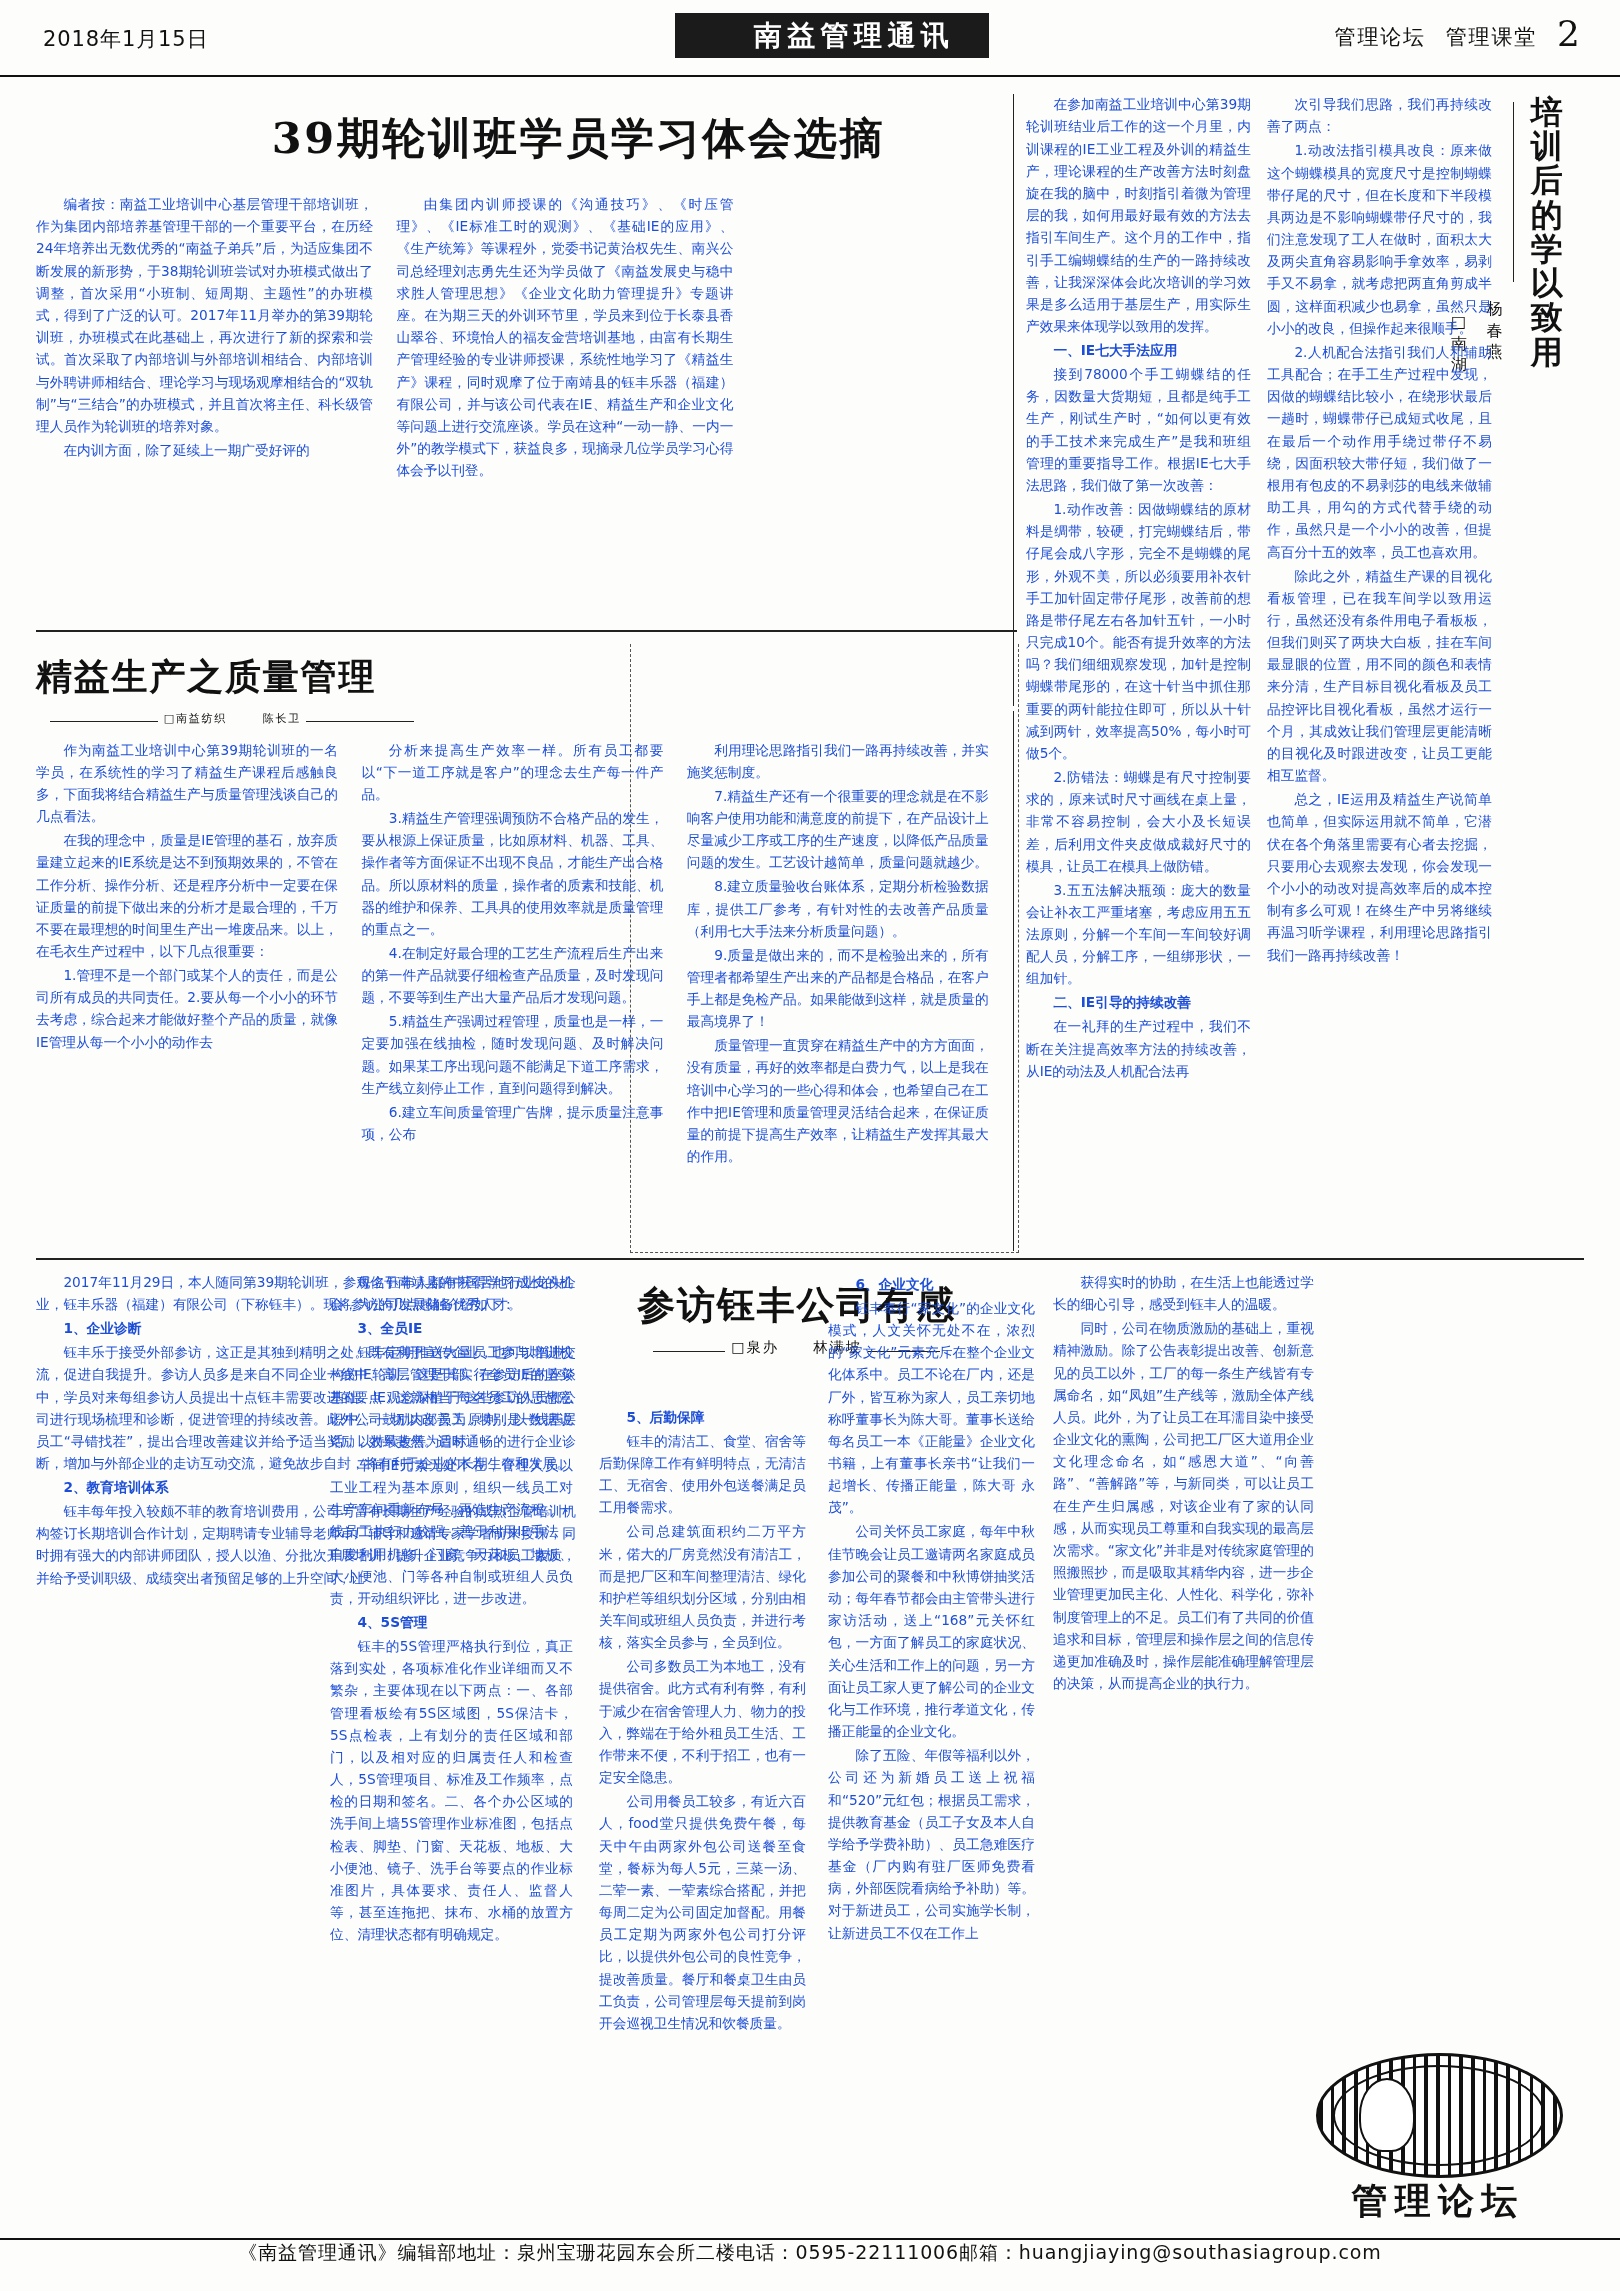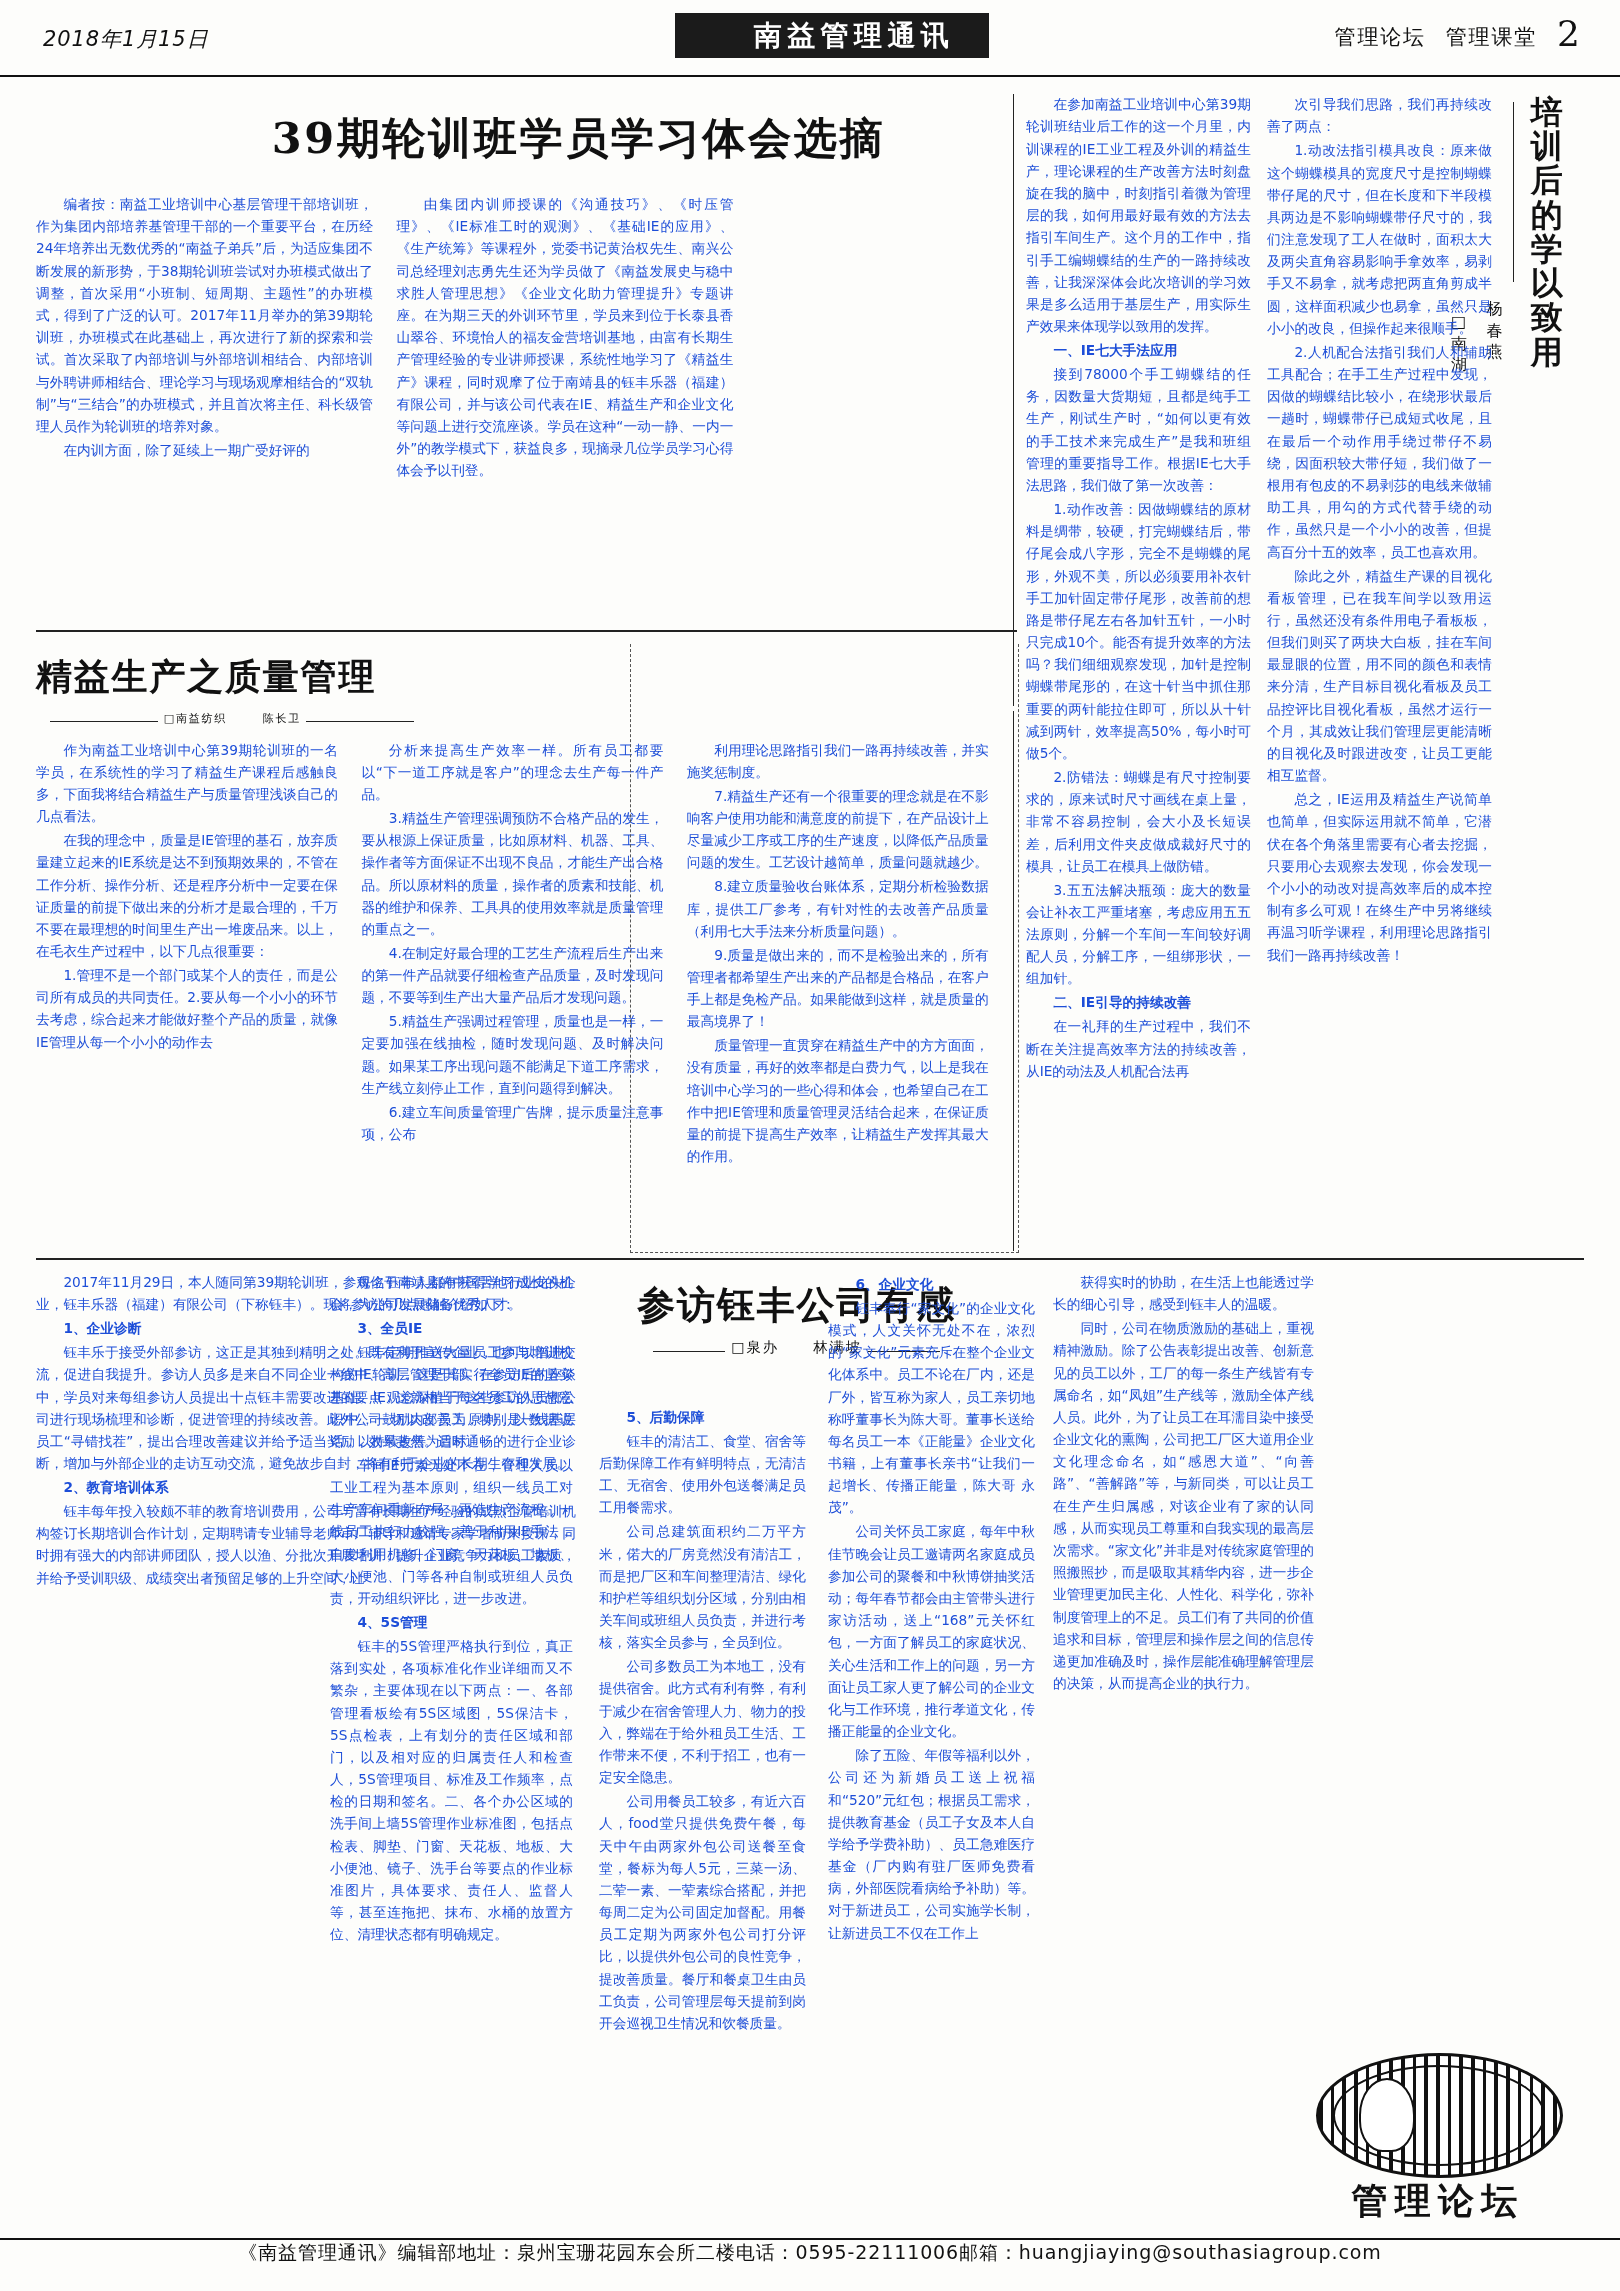--- a/index.html
+++ b/index.html
@@ -25,21 +25,20 @@
     width: 1620px; height: 77px;
     border-bottom: 2.7px solid #111;
     box-sizing: border-box;
   }
   .masthead-date {
     position: absolute;
     left: 43px; top: 25px;
     font-size: 21px;
     letter-spacing: 0.9px;
     color: #111;
-    font-style: italic;
   }
   .masthead-logo {
     position: absolute;
     left: 675px; top: 12.6px;
     width: 270px; height: 45px;
     background: #1b1b1b;
     color: #fff;
     font-size: 28px;
     font-weight: bold;
     letter-spacing: 5.4px;

